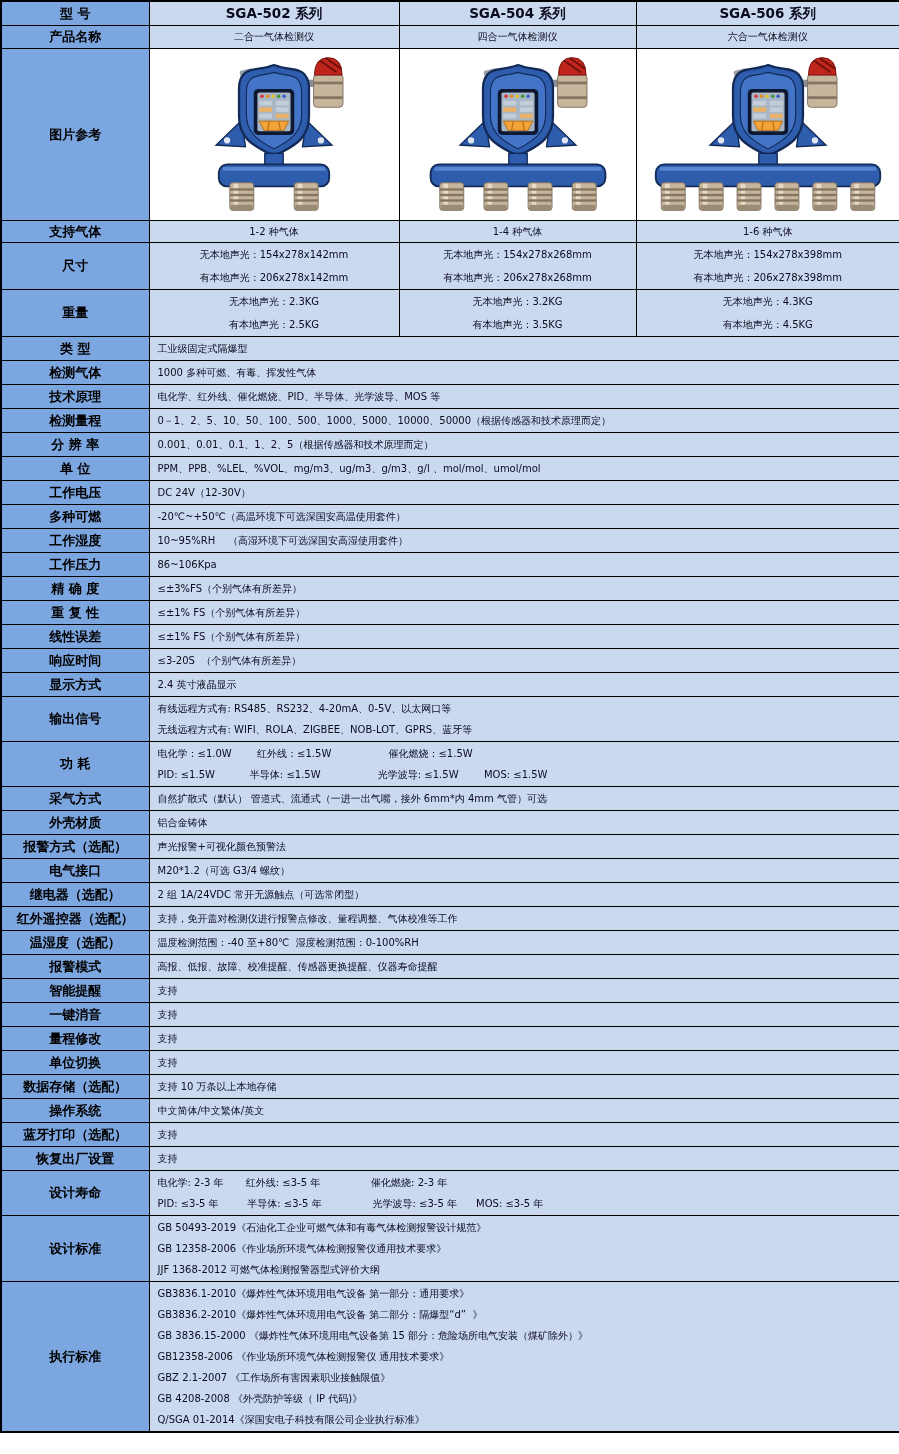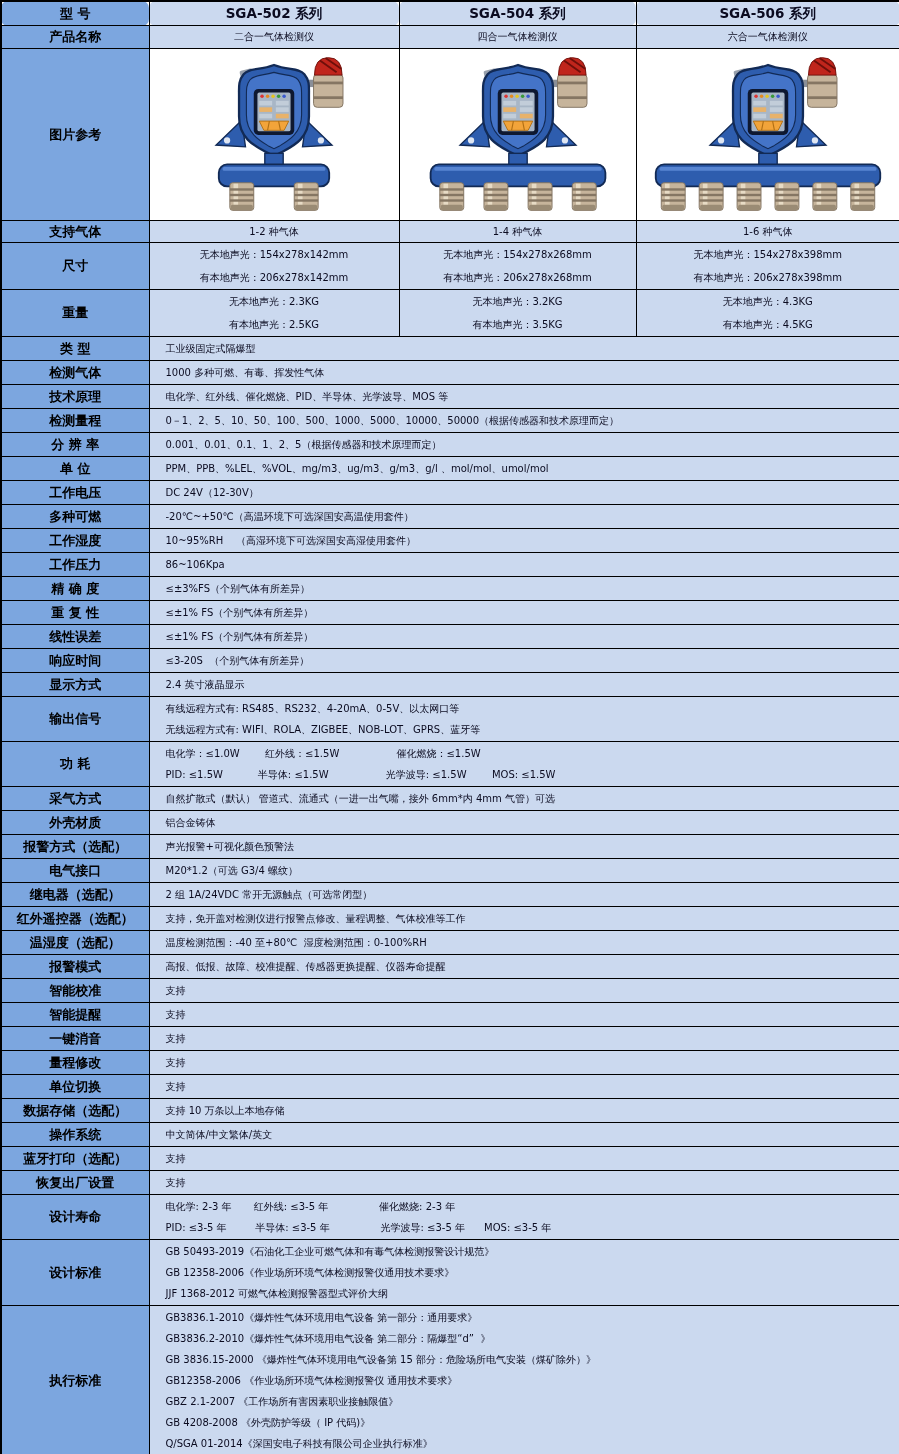--- a/index.html
+++ b/index.html
@@ -13,29 +13,29 @@
     --brass:#c6b49b;
     --beacon-red:#c0251c;
   }
   html,body{margin:0;padding:0;background:#ffffff;}
   body{width:899px;font-family:"DejaVu Sans","Liberation Sans",sans-serif;color:var(--ink);}
   table{width:899px;table-layout:fixed;border-collapse:collapse;border:2px solid var(--border);}
   th,td{border:1px solid var(--border);margin:0;padding:0;overflow:hidden;vertical-align:middle;}
   th.label{background:var(--label-bg);font-weight:bold;font-size:13px;text-align:center;color:#000;}
   td{background:var(--cell-bg);font-size:10px;}
   td.center{text-align:center;}
-  .r-model th,.r-model td{height:23px;border-radius:7px;}
+  .r-model th,.r-model td{height:23px;}
   .r-model td{font-weight:bold;font-size:13.5px;}
   .r-product th,.r-product td{height:22px;}
   .r-image td.image-cell{background:#ffffff;height:167px;text-align:center;vertical-align:middle;padding:2px 0;}
   .r-gas th,.r-gas td{height:21px;}
   .r-size td,.r-weight td{height:46px;text-align:center;}
   .line{line-height:21px;padding:0 8px;white-space:pre-wrap;text-align:left;}
   .line2{line-height:23px;white-space:pre-wrap;}
-  td.spec-value{padding:1px 8px;}
+  td.spec-value{padding:1px 0;}
   svg{display:inline-block;}
 </style>
 </head>
 <body>
 
 <table>
   <colgroup>
     <col style="width:148px">
       <col style="width:250px">
       <col style="width:237px">
@@ -452,26 +452,20 @@
           <div class="line">温度检测范围：-40 至+80℃  湿度检测范围：0-100%RH</div>
         </td>
       </tr>
       <tr class="r-spec">
         <th class="label">报警模式</th>
         <td class="spec-value" colspan="3">
           <div class="line">高报、低报、故障、校准提醒、传感器更换提醒、仪器寿命提醒</div>
         </td>
       </tr>
       <tr class="r-spec">
-        <th class="label">智能校准</th>
-        <td class="spec-value" colspan="3">
-          <div class="line">支持</div>
-        </td>
-      </tr>
-      <tr class="r-spec">
         <th class="label">智能提醒</th>
         <td class="spec-value" colspan="3">
           <div class="line">支持</div>
         </td>
       </tr>
       <tr class="r-spec">
         <th class="label">一键消音</th>
         <td class="spec-value" colspan="3">
           <div class="line">支持</div>
         </td>

